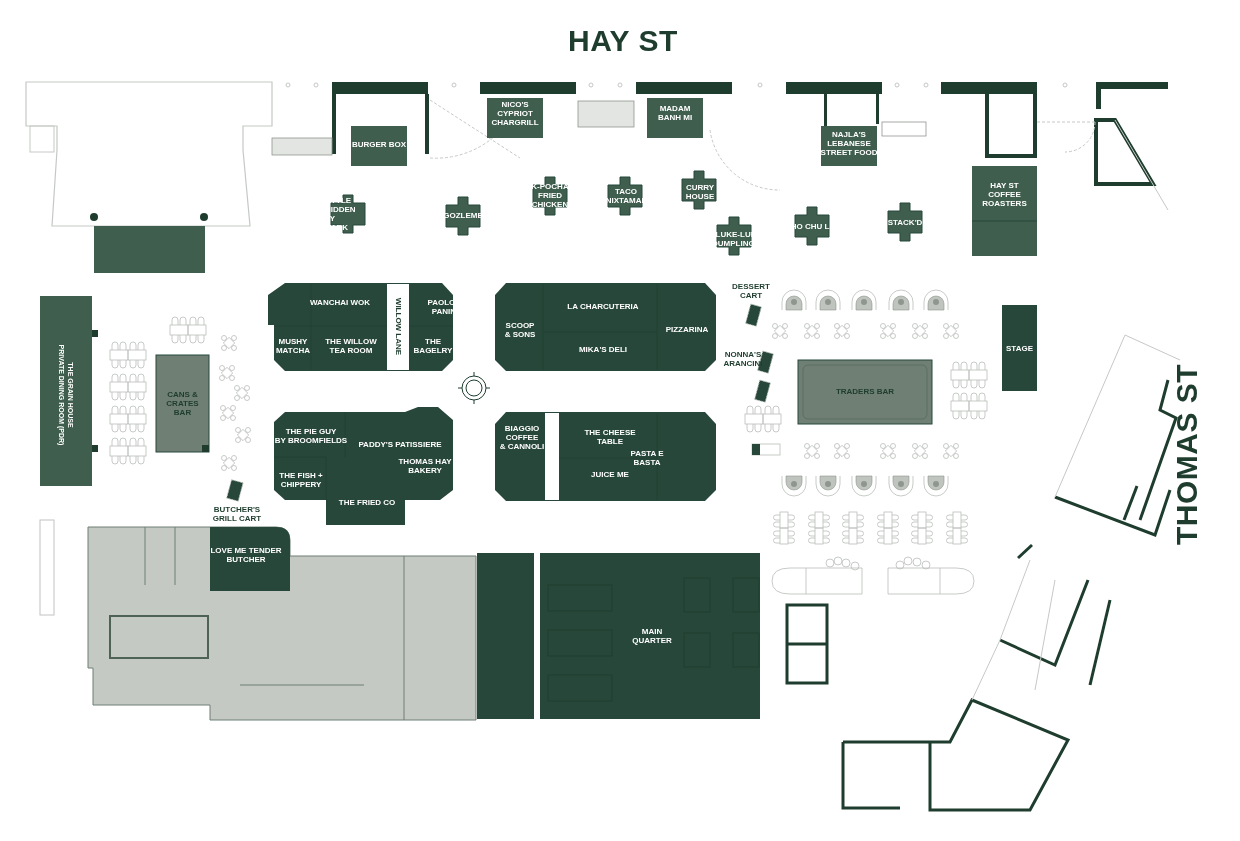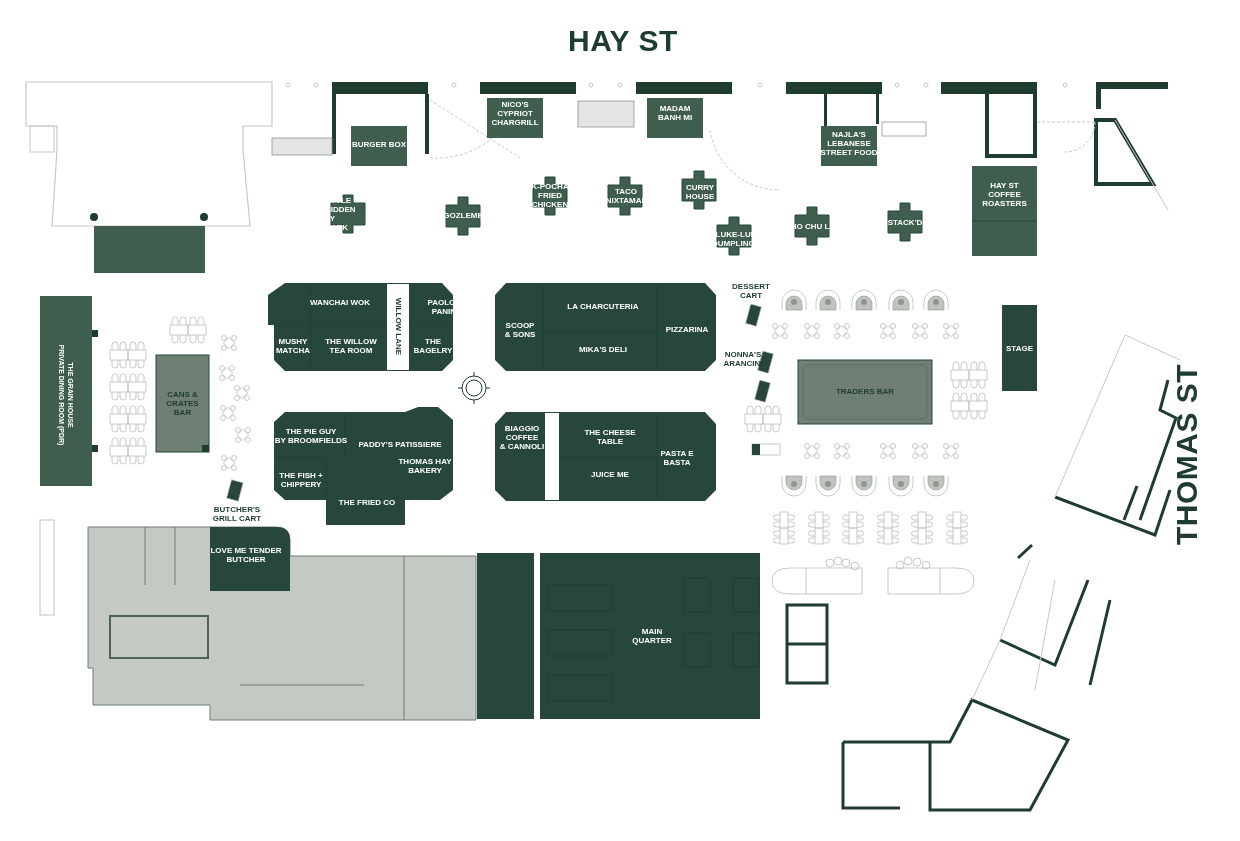--- a/index.html
+++ b/index.html
@@ -324,21 +324,21 @@
 BAKERY</div>
 <div class="lbl" style="left:274px;top:471px;width:54px;">THE FISH +
 CHIPPERY</div>
 <div class="lbl" style="left:330px;top:498px;width:74px;">THE FRIED CO</div>
 <div class="lbl" style="left:496px;top:424px;width:52px;">BIAGGIO
 COFFEE
 &amp; CANNOLI</div>
 <div class="lbl" style="left:565px;top:428px;width:90px;">THE CHEESE
 TABLE</div>
 <div class="lbl" style="left:565px;top:470px;width:90px;text-align:center;">JUICE ME</div>
-<div class="lbl" style="left:648px;top:449px;width:58px;">PASTA E
+<div class="lbl" style="left:618px;top:449px;width:58px;">PASTA E
 BASTA</div>
 <div class="lbl" style="left:210px;top:546px;width:72px;">LOVE ME TENDER
 BUTCHER</div>
 <div class="lbl" style="left:620px;top:627px;width:64px;">MAIN
 QUARTER</div>
 
 <div class="lbl dark" style="left:156px;top:390px;width:53px;">CANS &amp;
 CRATES
 BAR</div>
 <div class="lbl dark" style="left:798px;top:387px;width:134px;">TRADERS BAR</div>

